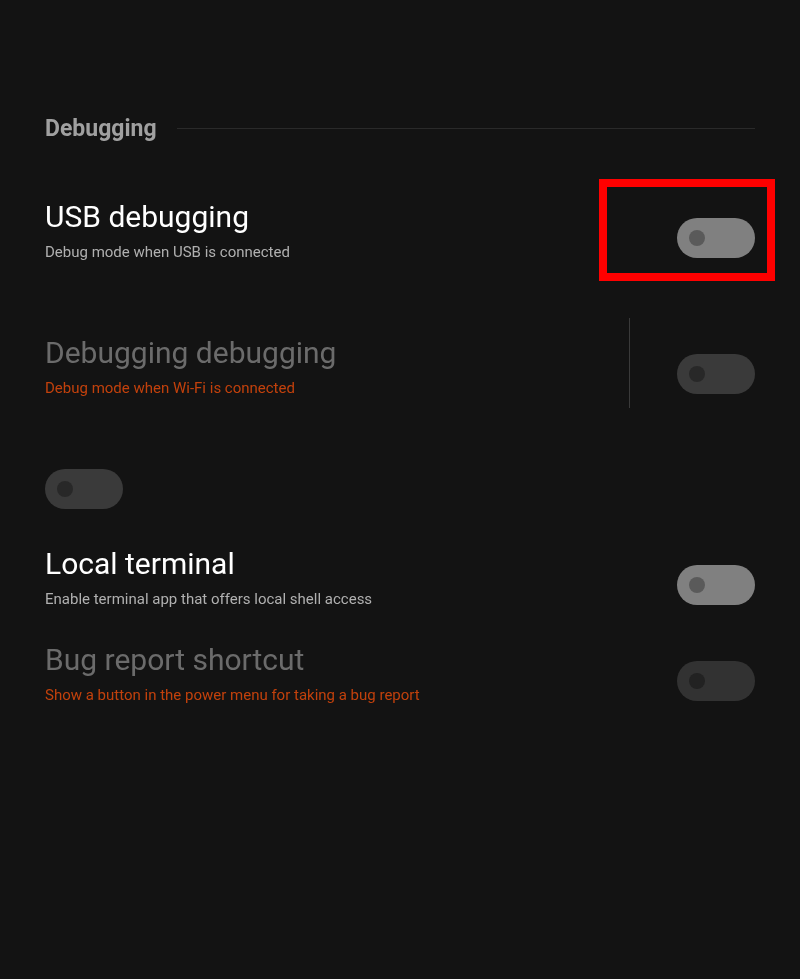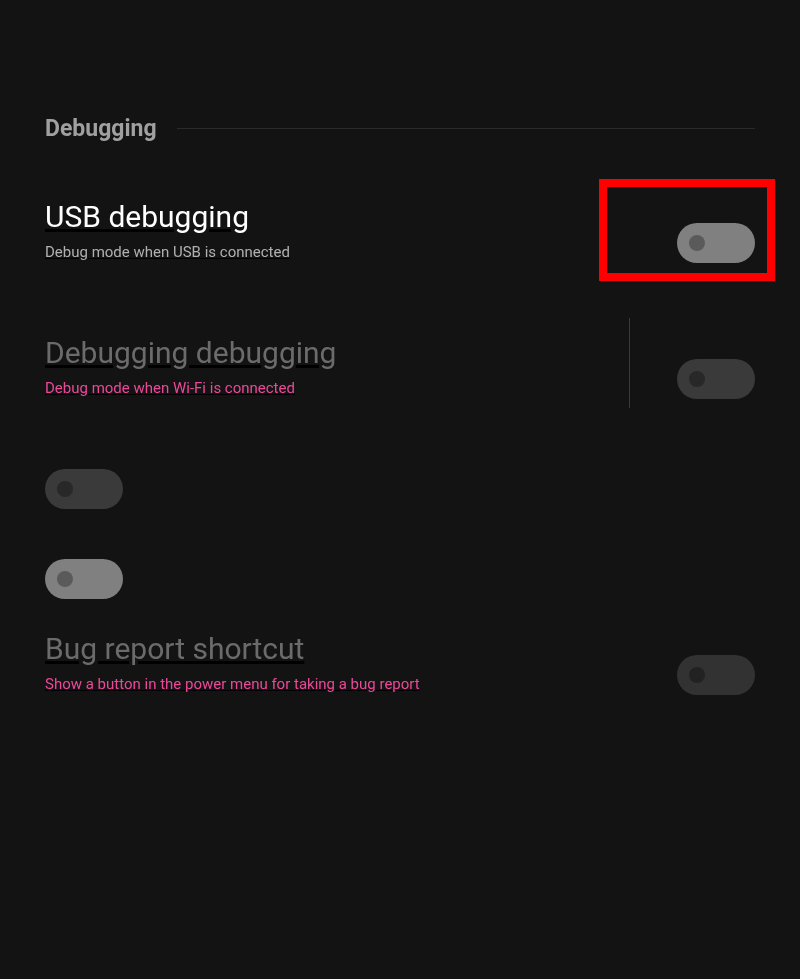--- a/index.html
+++ b/index.html
@@ -29,25 +29,24 @@
       font-weight: 700;
       margin-right: 20px;
     }
     .section-line {
       flex: 1;
       height: 1px;
       background-color: #2a2a2a;
     }
     .setting-row {
       display: flex;
-      align-items: flex-end;
+      align-items: center;
       justify-content: space-between;
       margin-bottom: 60px;
       position: relative;
-      text-decoration: underline;
     }
     .setting-text {
       flex: 1;
       padding-right: 30px;
     }
     .setting-title {
       font-size: 30px;
       font-weight: 400;
       line-height: 1.3;
       margin-bottom: 6px;
@@ -60,21 +59,21 @@
     }
     .setting-subtitle {
       font-size: 15px;
       font-weight: 400;
       line-height: 1.4;
     }
     .setting-subtitle.enabled {
       color: #b0b0b0;
     }
     .setting-subtitle.disabled {
-      color: #ec4899;
+      color: #c2410c;
     }
     .toggle {
       width: 78px;
       height: 40px;
       border-radius: 20px;
       position: relative;
       flex-shrink: 0;
       margin-top: 15px;
     }
     .toggle.light {
@@ -160,20 +159,24 @@
     </div>
   </div>
 
   <div class="setting-row row-adb">
     <div class="toggle dark">
       <div class="toggle-knob"></div>
     </div>
   </div>
 
   <div class="setting-row row-local">
+    <div class="setting-text">
+      <div class="setting-title enabled">Local terminal</div>
+      <div class="setting-subtitle enabled">Enable terminal app that offers local shell access</div>
+    </div>
     <div class="toggle light">
       <div class="toggle-knob"></div>
     </div>
   </div>
 
   <div class="setting-row row-bug">
     <div class="setting-text">
       <div class="setting-title disabled">Bug report shortcut</div>
       <div class="setting-subtitle disabled">Show a button in the power menu for taking a bug report</div>
     </div>

